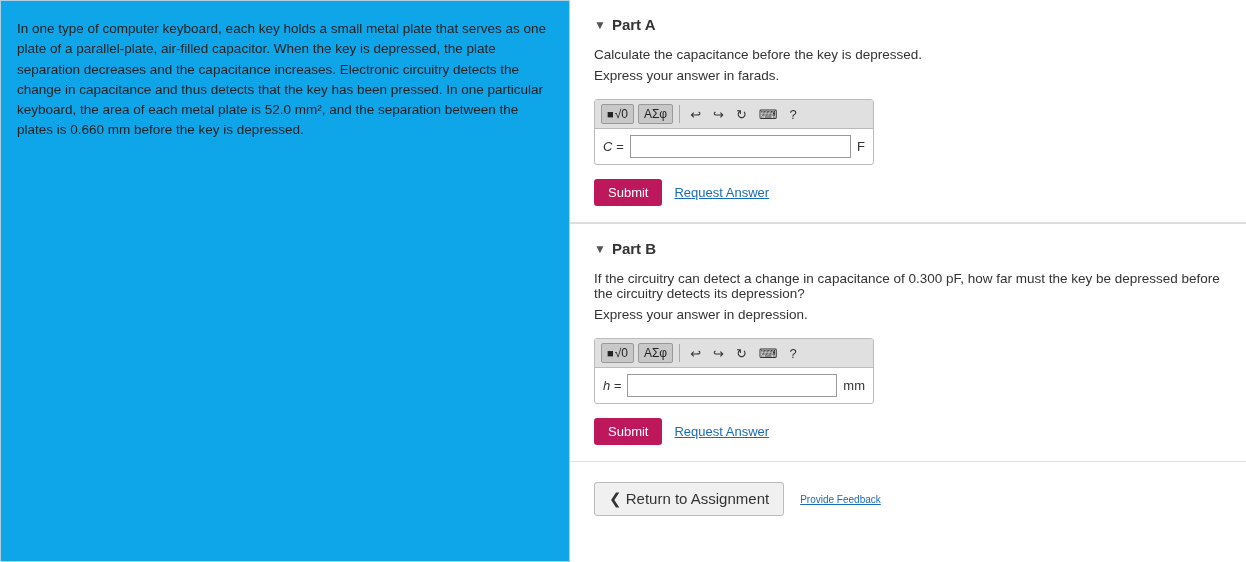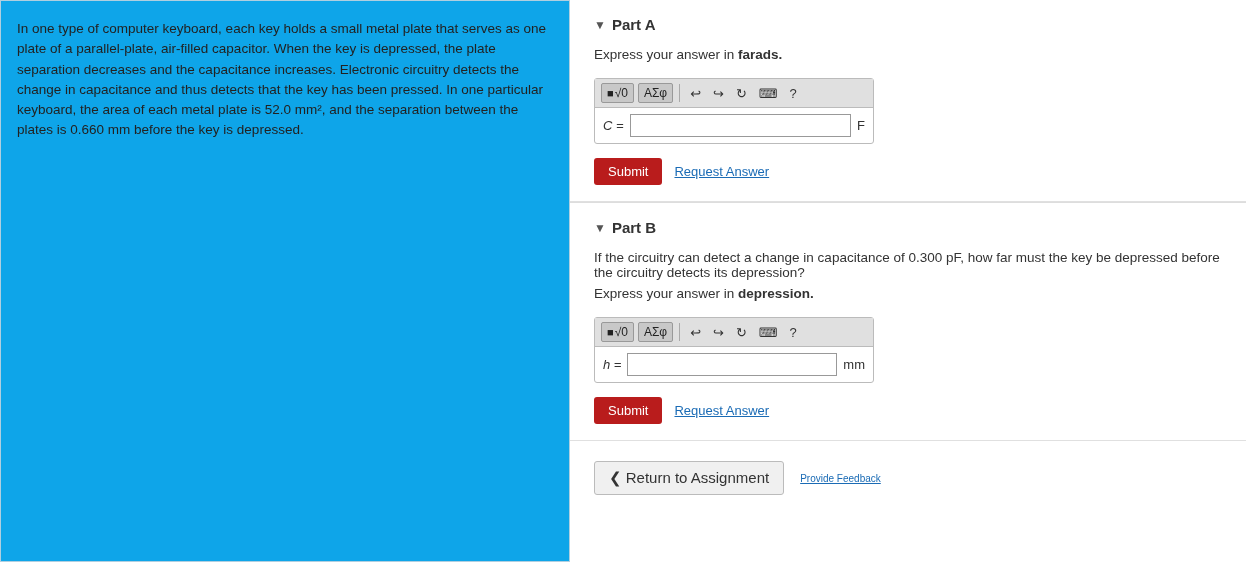--- a/index.html
+++ b/index.html
@@ -56,21 +56,21 @@
       font-size: 12px;
       color: #555;
     }
 
     .part-description {
       font-size: 13.5px;
       color: #333;
       margin-bottom: 6px;
     }
     .part-description .bold {
-      font-weight: bold;
+      font-weight: normal;
     }
 
     
     .answer-box {
       border: 1px solid #bbb;
       border-radius: 3px;
       margin-top: 10px;
       margin-bottom: 12px;
       background: #fff;
       display: inline-block;
@@ -142,21 +142,21 @@
     }
 
     
     .action-row {
       display: flex;
       align-items: center;
       gap: 12px;
       margin-top: 2px;
     }
     .submit-btn {
-      background: #b91c1c;
+      background: #be185d;
       color: #fff;
       border: none;
       border-radius: 3px;
       padding: 6px 14px;
       font-size: 13px;
       cursor: pointer;
     }
 
     .request-answer-link {
       color: #1a6bb5;
@@ -206,20 +206,21 @@
   <p>In one type of computer keyboard, each key holds a small metal plate that serves as one plate of a parallel-plate, air-filled capacitor. When the key is depressed, the plate separation decreases and the capacitance increases. Electronic circuitry detects the change in capacitance and thus detects that the key has been pressed. In one particular keyboard, the area of each metal plate is 52.0 mm², and the separation between the plates is 0.660 mm before the key is depressed.</p>
 </div>
 
 <div class="right-panel">
 
   <div class="part-section">
     <div class="part-header">
       <span class="arrow">▼</span>
       <span>Part A</span>
     </div>
+    <p class="part-description">Calculate the capacitance before the key is depressed.</p>
     <p class="part-description">
       Express your answer in <span class="bold">farads.</span>
     </p>
 
     <div class="answer-box">
       <div class="toolbar">
         <button class="toolbar-btn">
           <span class="toolbar-icon">■</span>
           <span>√0</span>
         </button>

